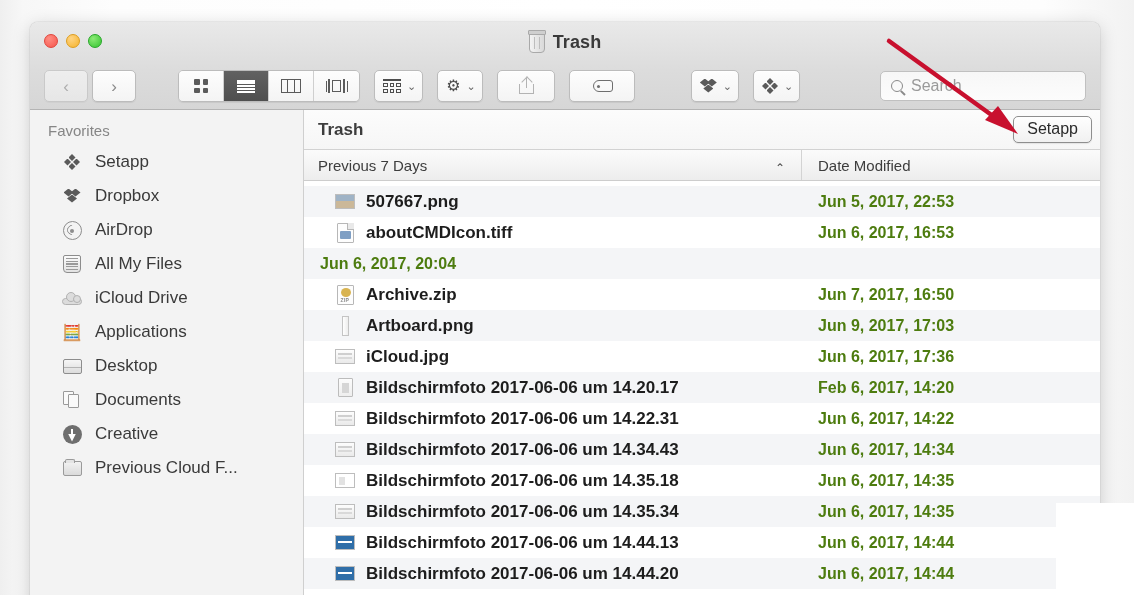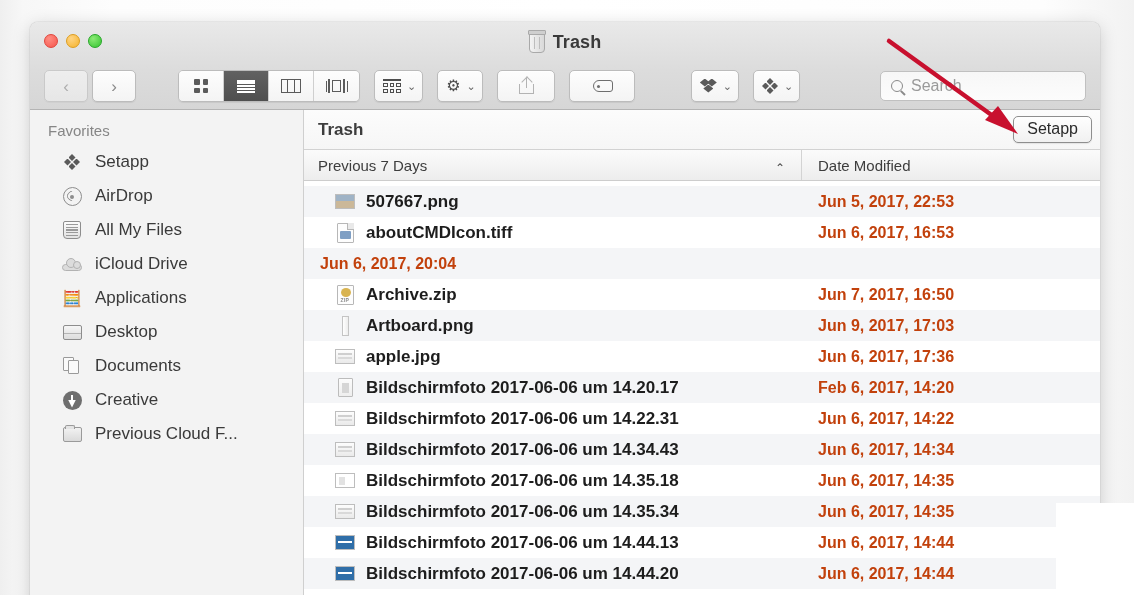--- a/index.html
+++ b/index.html
@@ -211,21 +211,21 @@
   }
   .col-name { width: 498px; flex:none; display:flex; align-items:center; padding-left:14px; border-right:1px solid #d3d3d3; position:relative; }
   .sort-caret { position:absolute; right:16px; top:50%; margin-top:-3px; font-size:12px; color:#4d4d4d; line-height:1; }
   .col-date { flex:1; display:flex; align-items:center; padding-left:16px; }
 
   #file-list { flex:1; overflow:hidden; position:relative; }
   .row { display:flex; align-items:center; height:31px; font-size:17px; color:#1d1d1d;font-weight:bold; }
   .row.odd { background:#f4f5f7; }
   .row.even { background:#ffffff; }
   .row .nm { width:498px; flex:none; display:flex; align-items:center; gap:10px; padding-left:30px; overflow:hidden; white-space:nowrap; }
-  .row .dt { flex:1; padding-left:16px; color:#c2410c; font-size:16px; white-space:nowrap; }
+  .row .dt { flex:1; padding-left:16px; color:#4d7c0f; font-size:16px; white-space:nowrap; }
   .fi { width:22px; height:22px; flex:none; display:flex; align-items:center; justify-content:center; }
 
   .thumb { width:20px; height:15px; border:1px solid #bdbdbd; background:#fff; position:relative; overflow:hidden; }
   .thumb.photo { background: linear-gradient(to bottom,#9fb3c6 0 45%, #cbb899 45% 100%); }
   .thumb.dark  { background: linear-gradient(135deg,#3a2b22,#8a6a3e 45%,#2a2a35); }
   .thumb.shot  { background: linear-gradient(to bottom,#fdfdfd,#eaeaea); }
   .thumb.shot i{ position:absolute; left:2px; right:2px; top:3px; height:2px; background:#cfcfcf; box-shadow:0 4px 0 #d9d9d9; }
   .thumb.blue  { background:#2f6ea8; }
   .thumb.blue i{ position:absolute; left:2px; right:2px; top:5px; height:2px; background:#fff; }
   .thumb.white { background:#fff; }
@@ -390,20 +390,30 @@
             <span class="setapp-ic">
                 <i></i>
                 <i></i>
                 <i></i>
                 <i></i>
               </span>
           </span>
           <span>Setapp</span>
         </div>
 
+        <div class="sb-item">
+          <span class="sb-ico">
+            <span class="dbx">
+                <i></i>
+                <i></i>
+                <i></i>
+              </span>
+          </span>
+          <span>Dropbox</span>
+        </div>
 
         <div class="sb-item">
           <span class="sb-ico">
               <span class="ic-airdrop"></span>
             </span>
           <span>AirDrop</span>
         </div>
 
         <div class="sb-item">
           <span class="sb-ico">
@@ -541,21 +551,21 @@
             <div class="dt">Jun 9, 2017, 17:03</div>
           </div>
 
           <div class="row even">
             <div class="nm">
                 <span class="fi">
                   <span class="thumb shot">
                     <i></i>
                   </span>
                 </span>
-                <span>apple.jpg</span>
+                <span>iCloud.jpg</span>
               </div>
             <div class="dt">Jun 6, 2017, 17:36</div>
           </div>
 
           <div class="row odd">
             <div class="nm">
                 <span class="fi">
                   <span class="shotdoc">
                     <i></i>
                   </span>

